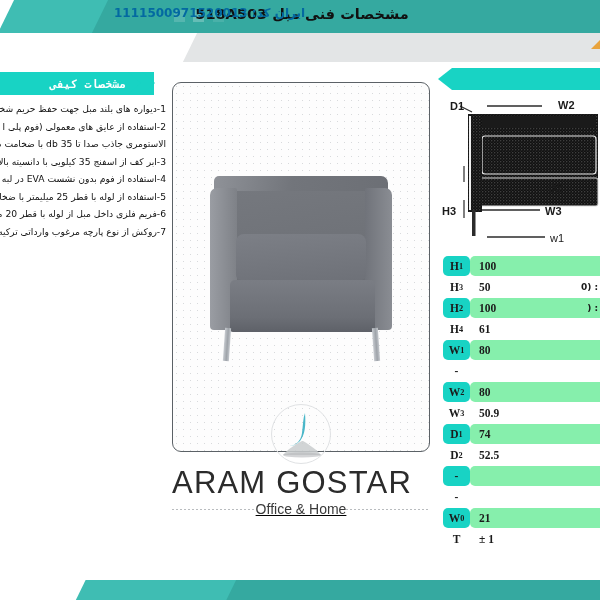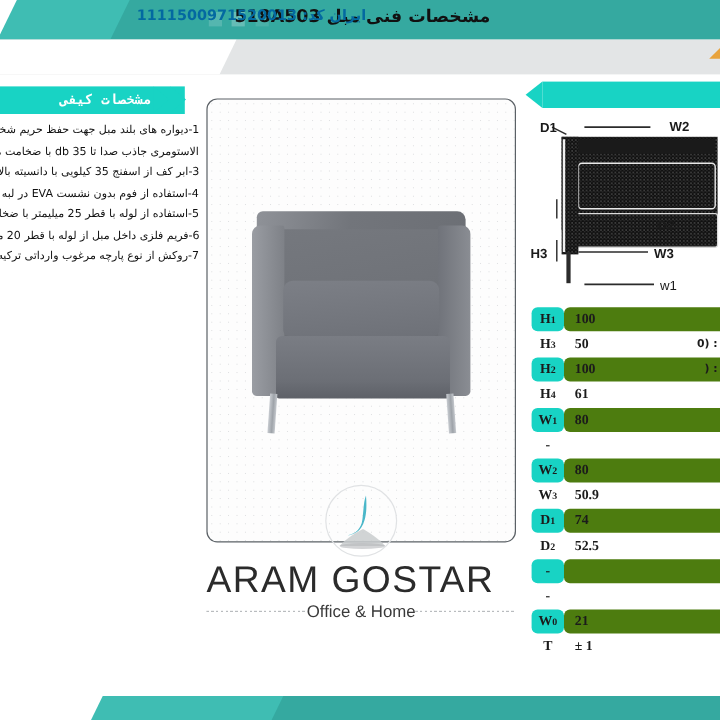--- a/index.html
+++ b/index.html
@@ -241,20 +241,21 @@
     letter-spacing: 1.2px;
     color: #2b2b2b;
     line-height: 34px;
   }
   .brand-sub-wrap {
     display: flex;
     align-items: center;
     justify-content: center;
     gap: 0;
     margin-top: 1px;
+    text-decoration: underline;
   }
   .brand-rule {
     flex: 1;
     height: 1px;
     background: repeating-linear-gradient(90deg,#b9bcbf 0 2px, transparent 2px 4px);
   }
   .brand-sub {
     font-family: "Liberation Sans", sans-serif;
     font-size: 14px;
     color: #3a3a3a;
@@ -329,21 +330,21 @@
     font-family: "DejaVu Sans", sans-serif;
     direction: rtl;
     white-space: nowrap;
     color: #1b1b1b;
   }
   .dim-row.on .dim-key {
     background: #18d3c4;
     border-radius: 5px;
   }
   .dim-row.on .dim-val {
-    background: #4d7c0f;
+    background: #86efac;
     border-radius: 5px 0 0 5px;
   }
   .dim-row.off .dim-key,
   .dim-row.off .dim-val { background: transparent; }
 
   sub { font-size: 0.72em; vertical-align: -0.22em; }
 
   
   .footer-band {
     position: absolute;
@@ -388,20 +389,21 @@
   <div class="corner-tri"></div>
 
   <div class="qual-banner">
     <span class="qual-banner-label">مشخصات کیفی</span>
   </div>
   <div class="chev c1"></div>
   <div class="chev c2"></div>
 
   <div class="spec-list">
       <div class="spec-line">1-دیواره های بلند مبل جهت حفظ حریم شخصی</div>
+      <div class="spec-line">2-استفاده از عایق های معمولی (فوم پلی ا</div>
       <div class="spec-line">الاستومری جاذب صدا تا db 35  با ضخامت ه</div>
       <div class="spec-line">3-ابر کف از اسفنج 35 کیلویی با دانسیته بالا</div>
       <div class="spec-line">4-استفاده از فوم بدون نشست EVA در لبه ها</div>
       <div class="spec-line">5-استفاده از لوله با قطر 25 میلیمتر با ضخامت</div>
       <div class="spec-line">6-فریم فلزی داخل مبل از لوله با قطر 20 میل</div>
       <div class="spec-line">7-روکش از نوع پارچه مرغوب وارداتی ترکیه ای</div>
     </div>
 
   <div class="prod-panel">
     <div class="sofa">

